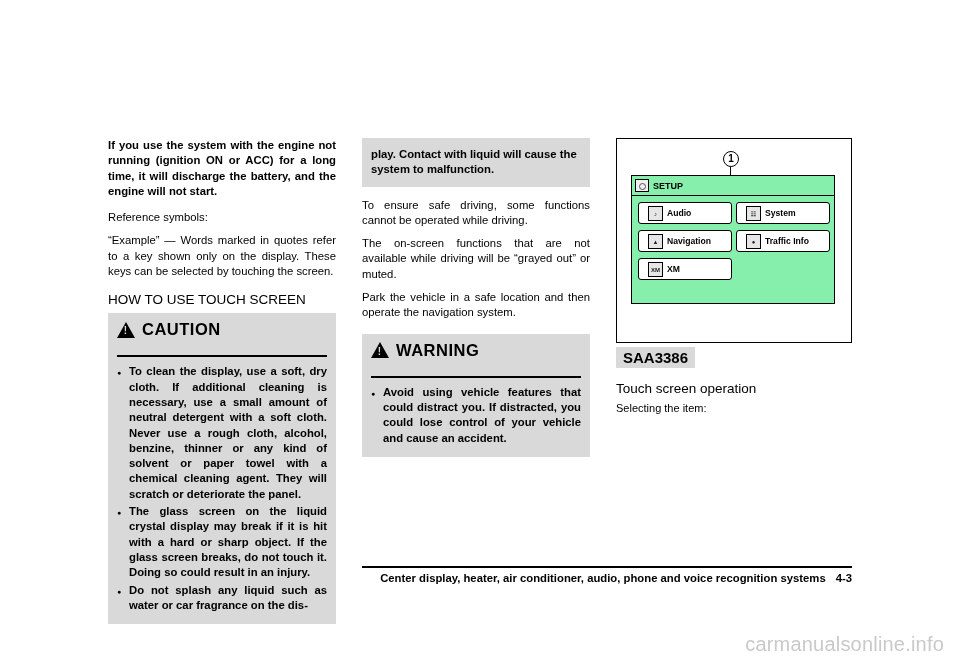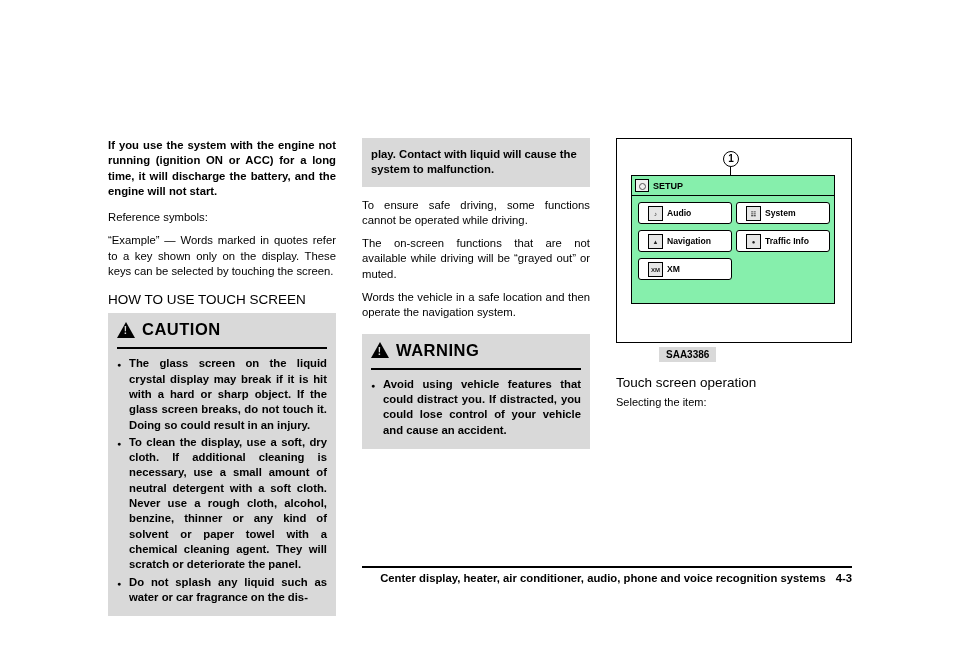--- a/index.html
+++ b/index.html
@@ -42,21 +42,21 @@
   .box{
     background:#d9d9d9;
     padding:7px 9px 9px 9px;
     box-sizing:border-box;
   }
   .box-title{
     display:flex;
     align-items:center;
     gap:7px;
     border-bottom:2px solid #000;
-    padding-bottom:8px;
+    padding-bottom:16px;
     margin-bottom:7px;
   }
   .box-title span.txt{
     font-size:16.5px;
     font-weight:bold;
     letter-spacing:0.5px;
   }
   .tri{
     width:0;height:0;
     border-left:9px solid transparent;
@@ -182,24 +182,23 @@
   .callout-line{
     position:absolute;
     left:113px;top:28px;
     width:1.4px;height:42px;
     background:#000;
   }
   .saa{
     margin-top:4px;
     background:#d9d9d9;
     display:inline-block;
-    font-size:10px;
+    font-size:15px;
     font-weight:bold;
     padding:2px 7px 2px 7px;
-    margin-left:43px;
   }
   .sub-bold{font-size:11px;font-weight:normal;margin-top:9px;}
   .fig-cap{font-size:13.5px;margin-top:13px;margin-bottom:6px;}
 
   .inline-circ{
     display:inline-block;
     width:11px;height:11px;
     border:1.2px solid #000;
     border-radius:50%;
     font-size:8px;
@@ -246,37 +245,37 @@
     <div class="gap-s"></div>
     <p class="body-txt">“Example” — Words marked in quotes refer to a key shown only on the display. These keys can be selected by touching the screen.</p>
     <p class="heading">HOW TO USE TOUCH SCREEN</p>
 
     <div class="box">
       <div class="box-title">
         <div class="tri"></div>
         <span class="txt">CAUTION</span>
       </div>
       <ul class="bullets">
+        <li>To clean the display, use a soft, dry cloth. If additional cleaning is necessary, use a small amount of neutral detergent with a soft cloth. Never use a rough cloth, alcohol, benzine, thinner or any kind of solvent or paper towel with a chemical cleaning agent. They will scratch or deteriorate the panel.</li>
         <li>The glass screen on the liquid crystal display may break if it is hit with a hard or sharp object. If the glass screen breaks, do not touch it. Doing so could result in an injury.</li>
-        <li>To clean the display, use a soft, dry cloth. If additional cleaning is necessary, use a small amount of neutral detergent with a soft cloth. Never use a rough cloth, alcohol, benzine, thinner or any kind of solvent or paper towel with a chemical cleaning agent. They will scratch or deteriorate the panel.</li>
         <li>Do not splash any liquid such as water or car fragrance on the dis-</li>
       </ul>
     </div>
   </div>
 
   <div class="col col2">
     <div class="box" style="padding-top:9px;padding-bottom:9px;">
       <p class="box-body bold">play. Contact with liquid will cause the system to malfunction.</p>
     </div>
     <div class="gap"></div>
     <p class="body-txt">To ensure safe driving, some functions cannot be operated while driving.</p>
     <div class="gap-s"></div>
     <p class="body-txt">The on-screen functions that are not available while driving will be “grayed out” or muted.</p>
     <div class="gap-s"></div>
-    <p class="body-txt">Words the vehicle in a safe location and then operate the navigation system.</p>
+    <p class="body-txt">Park the vehicle in a safe location and then operate the navigation system.</p>
 
     <div style="height:13px;"></div>
 
     <div class="box">
       <div class="box-title">
         <div class="tri"></div>
         <span class="txt">WARNING</span>
       </div>
       <ul class="bullets">
         <li>Avoid using vehicle features that could distract you. If distracted, you could lose control of your vehicle and cause an accident.</li>
@@ -325,14 +324,15 @@
     <p class="fig-cap">Touch screen operation</p>
     <p class="sub-bold" style="margin-top:0;">Selecting the item:</p>
     <div style="height:5px;"></div>
   </div>
 
   <div class="footer">
     <div class="rule"></div>
     <span>Center display, heater, air conditioner, audio, phone and voice recognition systems</span><span class="pagenum">4-3</span>
   </div>
 
+  <div class="watermark">carmanualsonline.info</div>
 
 </div>
 
 </body></html>

